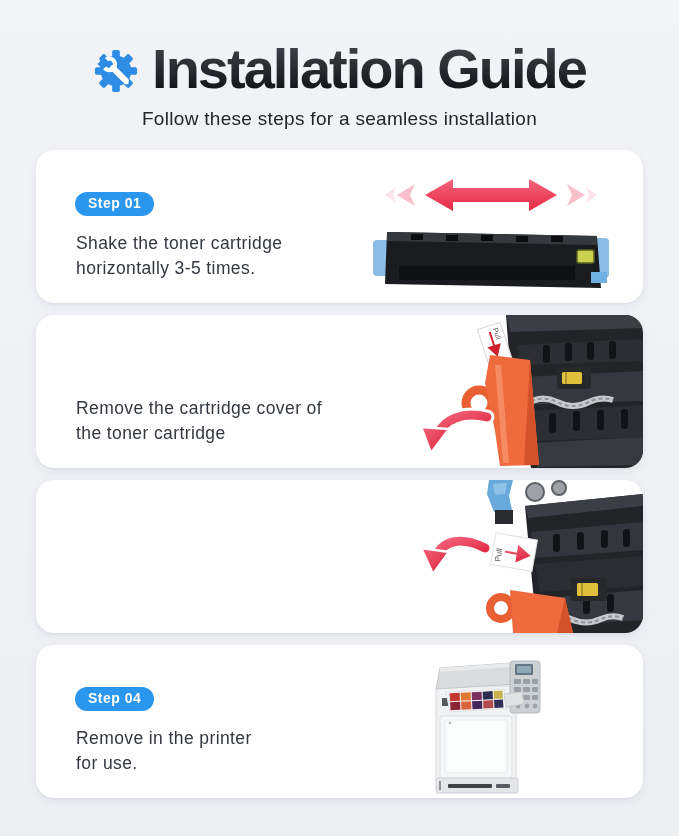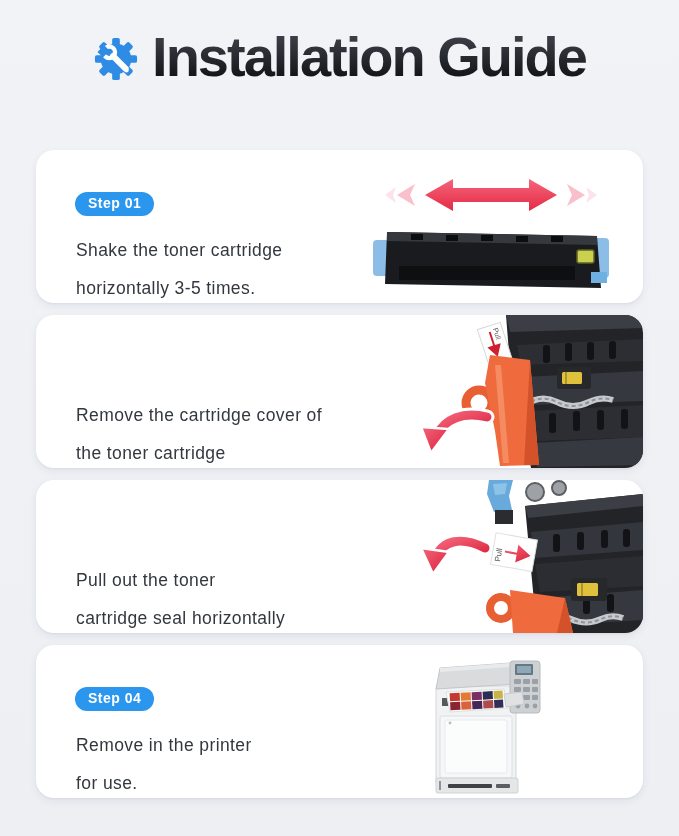--- a/index.html
+++ b/index.html
@@ -6,21 +6,21 @@
   html,body { width:679px; height:836px; }
   body {
     background:#eef0f4;
     font-family:"Liberation Sans", sans-serif;
     overflow:hidden;
   }
   .page { position:relative; width:679px; height:836px;
     background:linear-gradient(180deg,#f2f3f7 0%,#edeff3 100%); }
 
   
-  .header { padding-top:28px; text-align:center; }
+  .header { padding-top:40px; text-align:center; }
   .title-row { display:flex; align-items:center; justify-content:center; gap:13px; }
   .gear-icon { width:46px; height:46px; flex:0 0 auto; margin-top:4px; }
   .page-title {
     font-size:56px; font-weight:bold; letter-spacing:-2px; line-height:1.05;
     color:#1b1e23;
     background:linear-gradient(180deg,#44484f 0%,#121418 85%);
     -webkit-background-clip:text; background-clip:text;
     -webkit-text-fill-color:transparent;
   }
   .page-subtitle { margin-top:9px; font-size:19px; color:#22262c; letter-spacing:.3px; }
@@ -34,21 +34,21 @@
     overflow:hidden;
   }
   .step-badge {
     position:absolute; left:39px; top:42px;
     background:#2b96ee; color:#fff;
     font-size:14px; font-weight:bold; letter-spacing:.5px;
     padding:3px 13px 5px; border-radius:16px;
   }
   .step-desc {
     position:absolute; left:40px; top:81px;
-    font-size:17.5px; line-height:38px; letter-spacing:.4px;
+    font-size:17.5px; line-height:25px; letter-spacing:.4px;
     color:#33383f; white-space:pre-line;
   }
   .art { position:absolute; }
   .art-1 { right:32px; top:24px; width:240px; height:120px; }
   .art-2 { right:0; top:0; width:230px; height:153px; }
   .art-3 { right:0; top:0; width:230px; height:153px; }
   .art-4 { right:95px; top:11px; width:120px; height:140px; }
 </style>
 </head>
 <body>
@@ -71,20 +71,21 @@
           </g>
           <circle cx="24" cy="24" r="16"></circle>
         </g>
         <circle cx="17" cy="17" r="6" fill="none" stroke="#ffffff" stroke-width="4.5"></circle>
         <rect x="6" y="12" width="10" height="8" fill="#2e8ce4" transform="rotate(-45 11 16)"></rect>
         <line x1="21" y1="21" x2="34" y2="34" stroke="#ffffff" stroke-width="6.5" stroke-linecap="round"></line>
         <circle cx="35" cy="36" r="2.2" fill="#ffffff"></circle>
       </svg>
       <h1 class="page-title">Installation Guide</h1>
     </div>
+    <div class="page-subtitle">Follow these steps for a seamless installation</div>
   </div>
 
   <div class="cards">
 
     <div class="card">
       <span class="step-badge">Step 01</span>
       <div class="step-desc">Shake the toner cartridge
 horizontally 3-5 times.</div>
 
       <svg class="art art-1" viewBox="0 0 240 120">
@@ -177,22 +178,20 @@
 
         <g>
           <path d="M74,102 C50,96 32,104 24,120" fill="none" stroke="#ffffff" stroke-width="15" stroke-linecap="round"></path>
           <path d="M74,102 C50,96 32,104 24,120" fill="none" stroke="url(#rg2)" stroke-width="9" stroke-linecap="round"></path>
           <polygon points="8,112 36,114 18,138" fill="url(#rg2)" stroke="#ffffff" stroke-width="2.5"></polygon>
         </g>
       </svg>
     </div>
 
     <div class="card">
-      <div class="step-desc">Pull out the toner
-cartridge seal horizontally</div>
 
       <svg class="art art-3" viewBox="0 0 230 153">
         <defs>
           <linearGradient id="rg3" x1="0" y1="0" x2="1" y2="1">
             <stop offset="0" stop-color="#f4657c"></stop>
               <stop offset="1" stop-color="#d92038"></stop>
           </linearGradient>
         </defs>
 
         <g>

